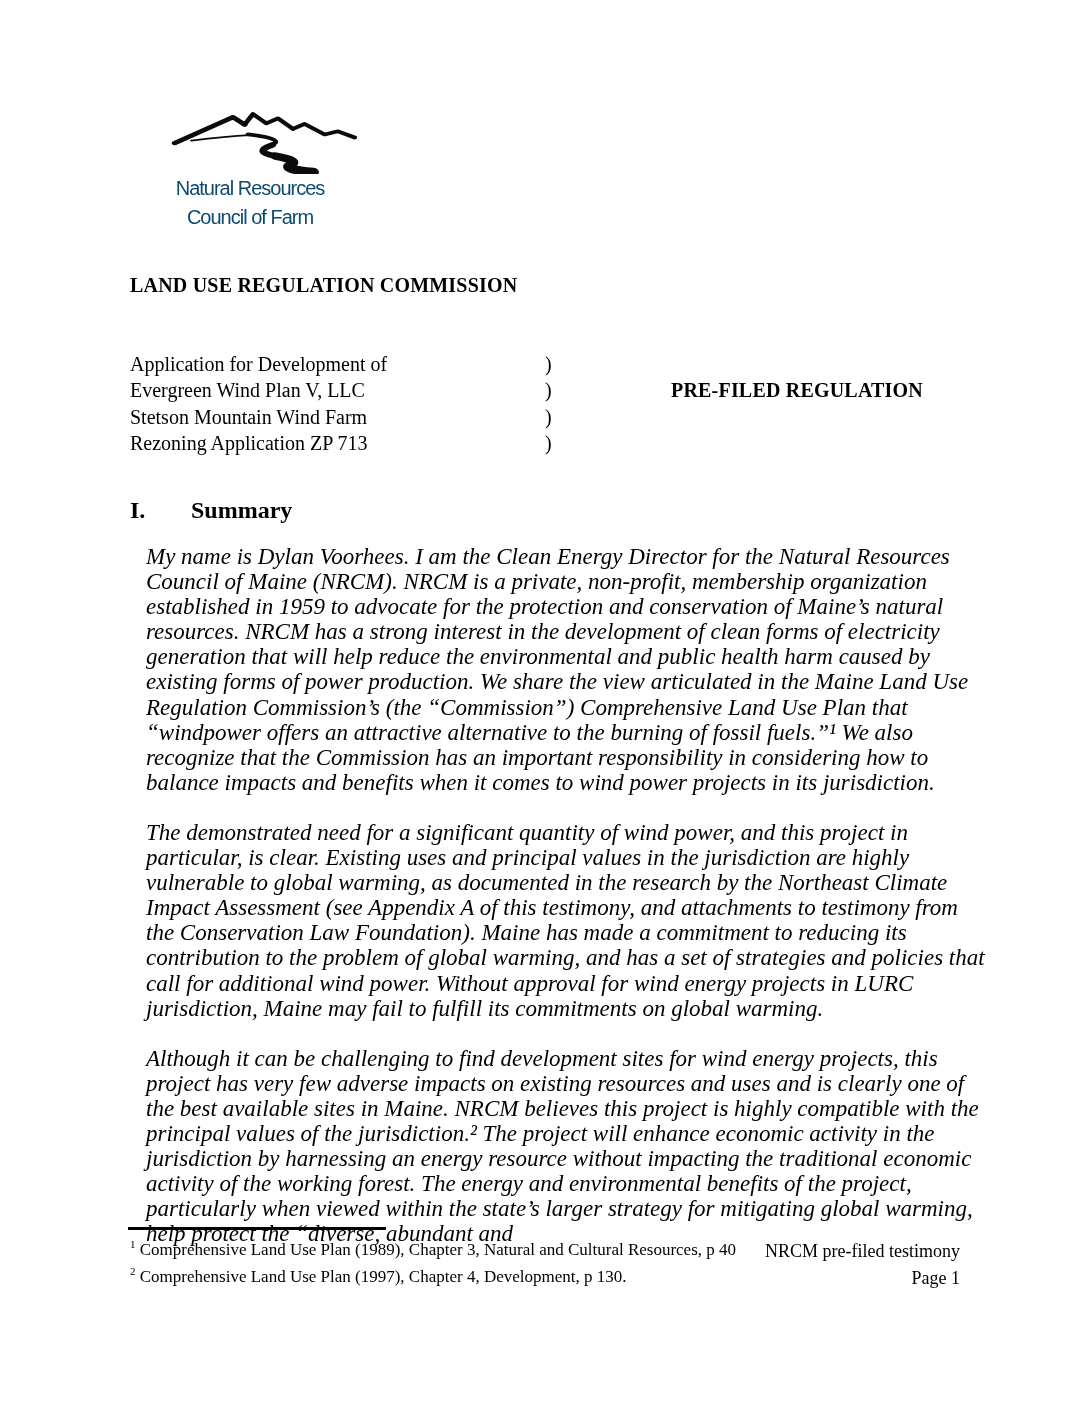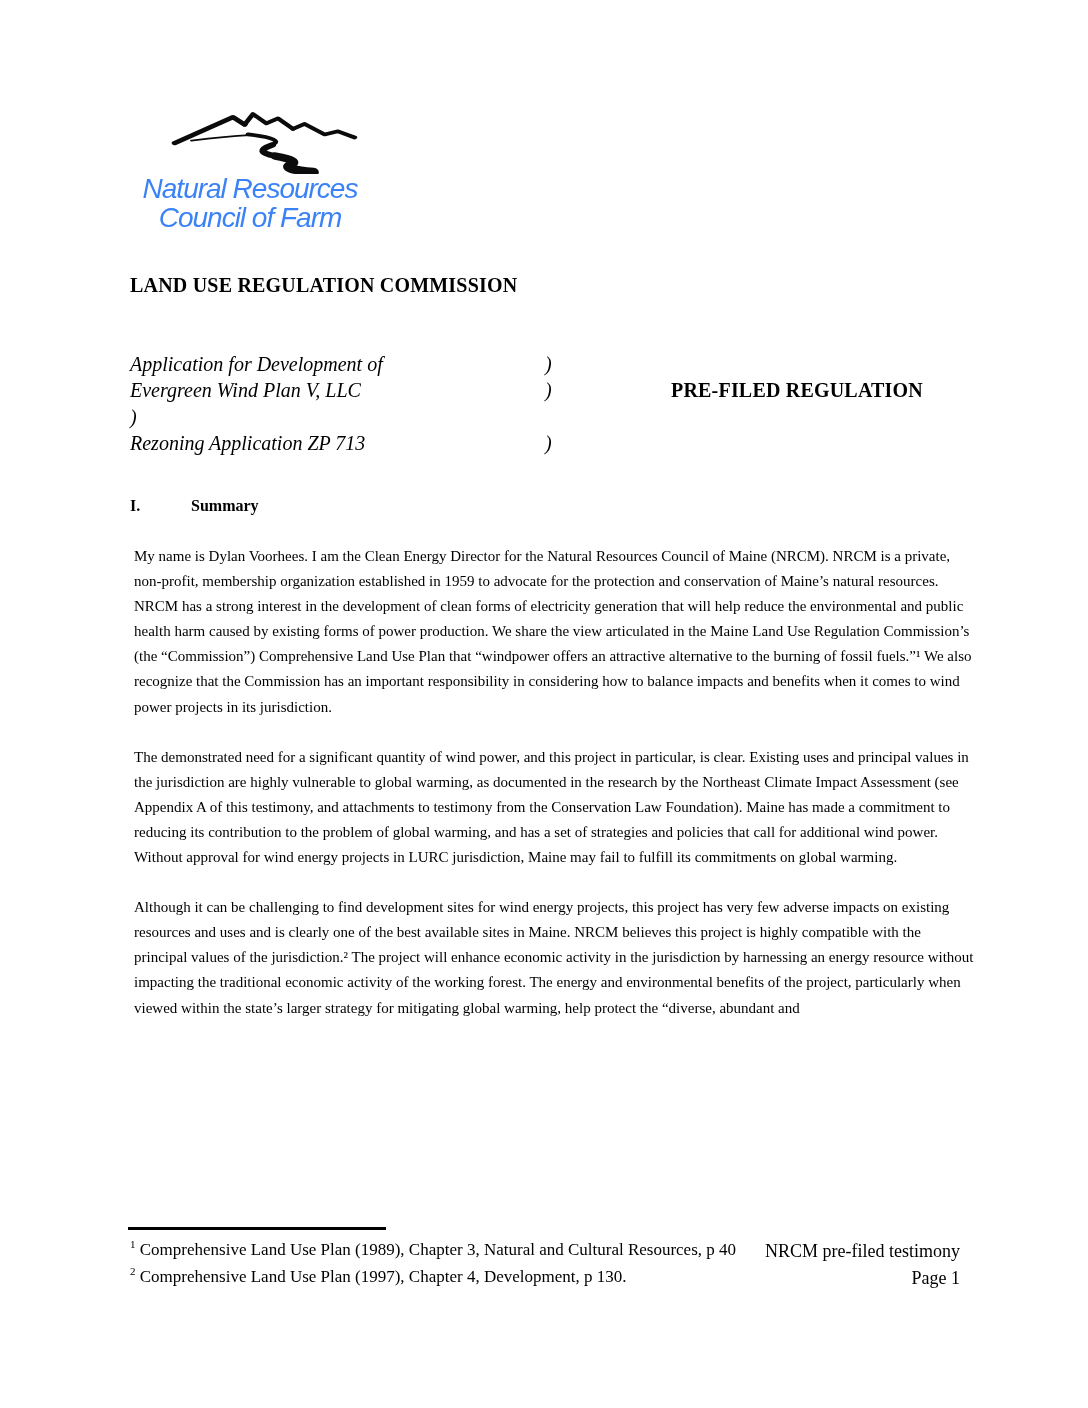--- a/index.html
+++ b/index.html
@@ -12,54 +12,53 @@
     color: #000000;
     font-family: "Liberation Serif", serif;
     overflow: hidden;
   }
 
   
   .logo-block { position: absolute; left: 128px; top: 106px; width: 244px; }
   .logo-graphic { display: block; margin-left: 40px; }
   .logo-text {
     font-family: "Liberation Sans", sans-serif;
-    font-size: 28px;
+    font-size: 20px;
     line-height: 29px;
     letter-spacing: -1px;
     text-align: center;
-    color: #3b82f6;
+    color: #0c4a6e;
     white-space: nowrap;
-    font-style: italic;
   }
 
   
   .court-header {
     position: absolute; left: 130px; top: 272px;
     font-size: 20px; font-weight: bold; line-height: 27px;
     letter-spacing: 0.2px;
   }
 
   
   .caption-block { position: absolute; left: 130px; top: 351px; width: 840px; font-size: 20px; line-height: 26.3px; }
-  .caption-row { display: flex; font-style: italic; }
+  .caption-row { display: flex; }
   .caption-text { width: 415px; }
   .caption-paren { width: 20px; }
   .caption-right-title {
     position: absolute; left: 541px; top: 26px;
     font-weight: bold; letter-spacing: 0.2px;
   }
 
   
-  .section-heading { position: absolute; left: 130px; top: 497px; font-size: 16px; font-weight: bold; }
+  .section-heading { position: absolute; left: 130px; top: 497px; font-size: 24px; font-weight: bold; }
   .section-number { display: inline-block; width: 61px; }
 
   
   .body-text {
-    position: absolute; left: 134px; top: 544px; width: 840px;
-    font-size: 15px; line-height: 25.1px;
+    position: absolute; left: 146px; top: 544px; width: 840px;
+    font-size: 23px; line-height: 25.1px; font-style: italic;
   }
   .body-text p { margin: 0 0 25px 0; }
 
   
   .footnote-rule {
     position: absolute; left: 128px; top: 1227px;
     width: 258px; height: 0;
     border-top: 3px solid #000000;
   }
   .footnotes {
@@ -105,20 +104,21 @@
   <div class="caption-block">
     <div class="caption-row">
       <span class="caption-text">Application for Development of</span>
       <span class="caption-paren">)</span>
     </div>
     <div class="caption-row">
       <span class="caption-text">Evergreen Wind Plan V, LLC</span>
       <span class="caption-paren">)</span>
     </div>
     <div class="caption-row">
+      <span class="caption-text">Stetson Mountain Wind Farm</span>
       <span class="caption-paren">)</span>
     </div>
     <div class="caption-row">
       <span class="caption-text">Rezoning Application ZP 713</span>
       <span class="caption-paren">)</span>
     </div>
     <div class="caption-right-title">PRE-FILED REGULATION</div>
   </div>
 
   <div class="section-heading">

